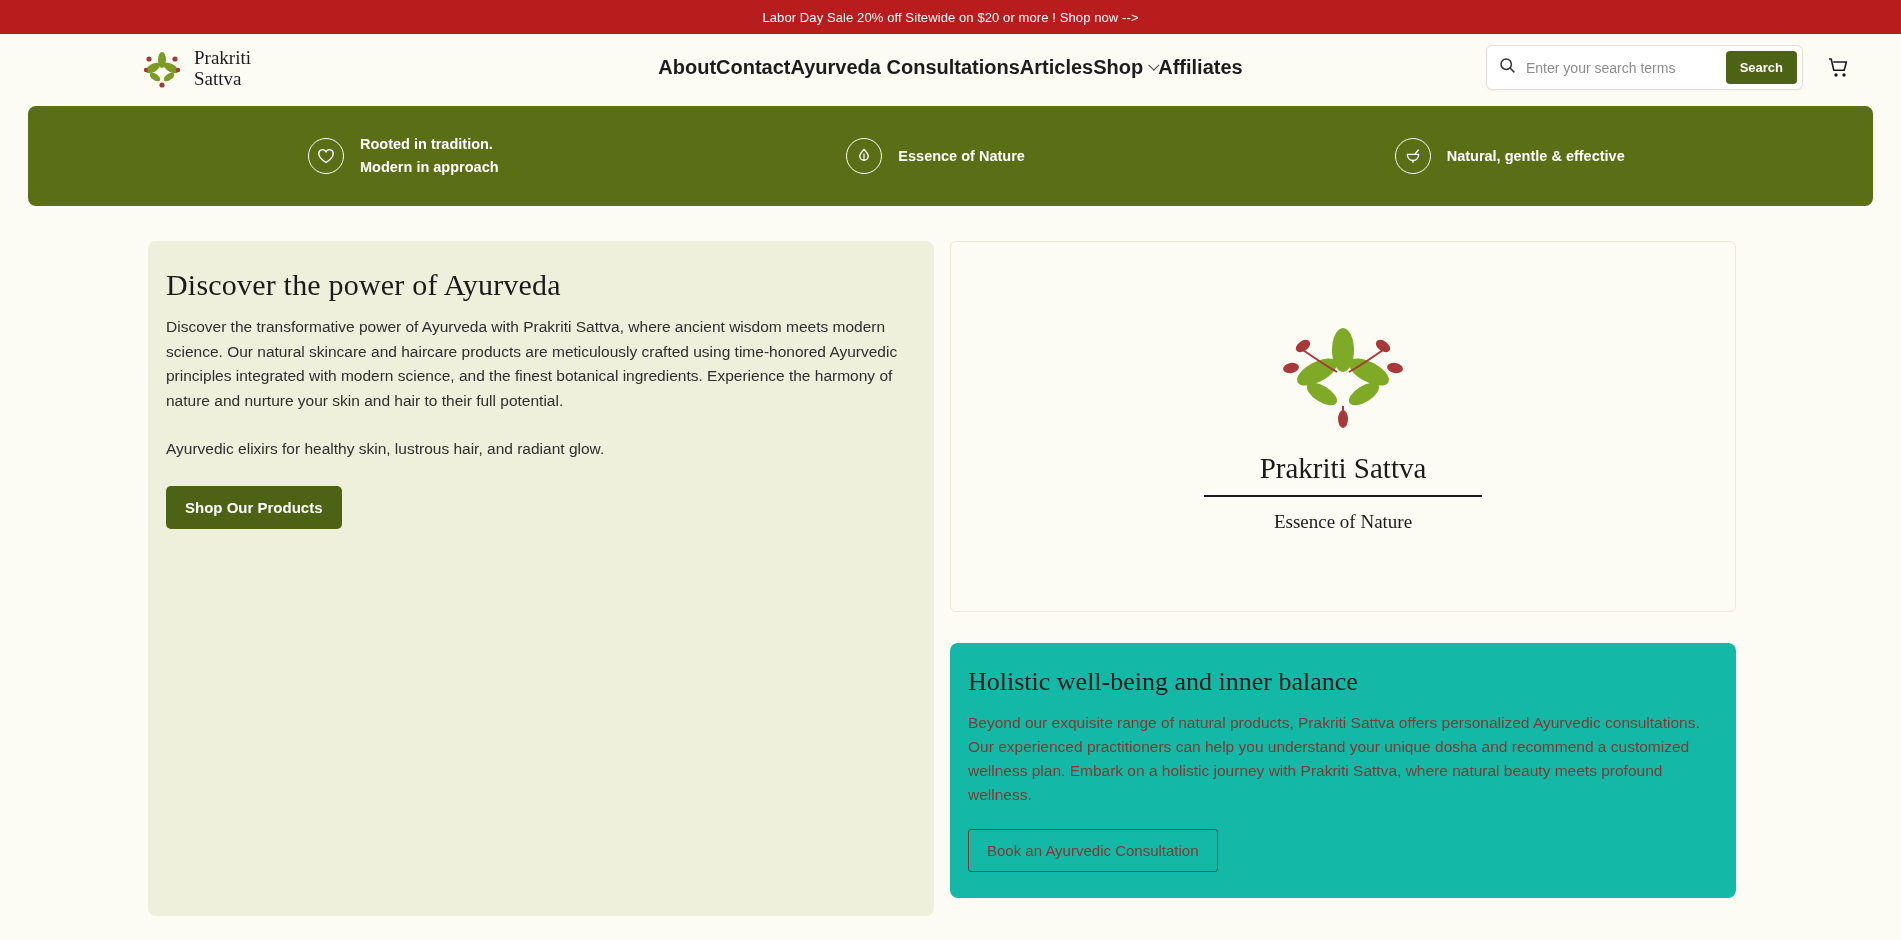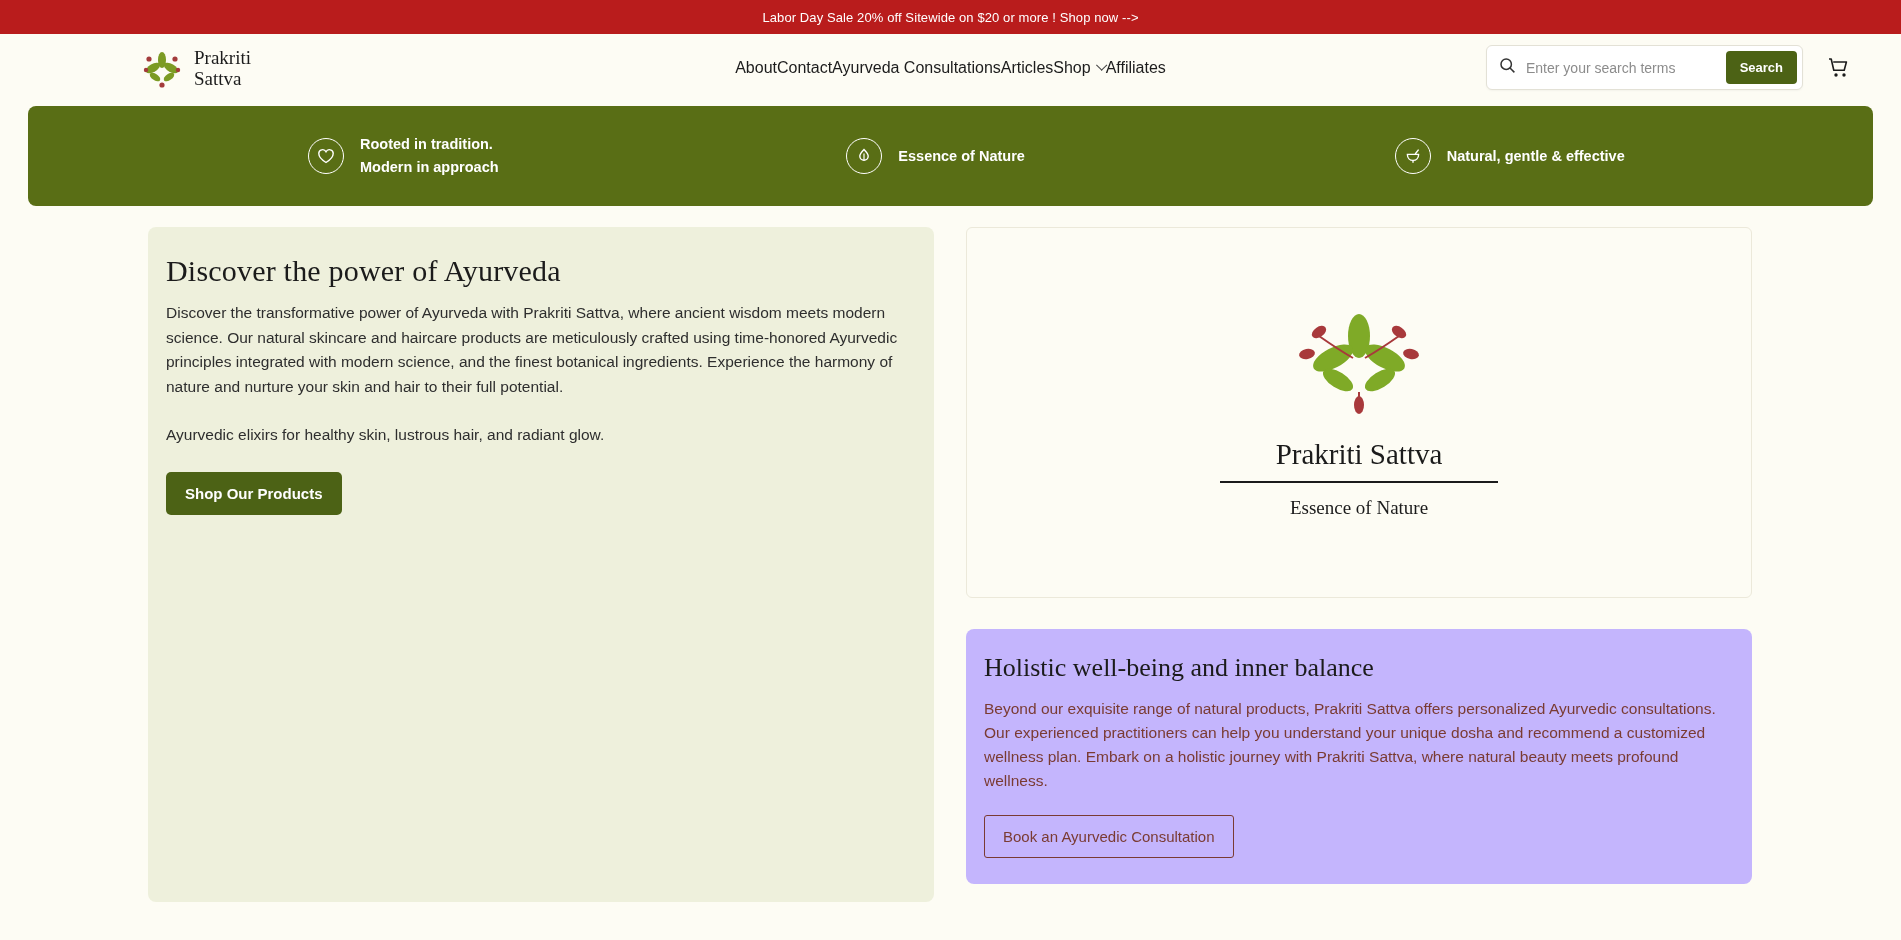--- a/index.html
+++ b/index.html
@@ -41,22 +41,23 @@
     color: #1c1c1c;
     font-weight: 400;
   }
 
   .nav {
     position: absolute;
     left: 50%;
     transform: translateX(-50%);
     display: flex;
     align-items: center;
-    font-size: 16px;
+    font-size: 20px;
     color: #1c1c1c;
+    font-weight: bold;
   }
   .nav .nav-item { cursor: pointer; white-space: nowrap; }
   .nav .nav-item.has-caret { display: flex; align-items: center; gap: 7px; }
   .caret {
     display: inline-block;
     width: 8px; height: 8px;
     border-right: 1.4px solid #444;
     border-bottom: 1.4px solid #444;
     transform: rotate(45deg) translate(-2px,-2px);
   }
@@ -134,22 +135,22 @@
     border: 1.6px solid #fff;
     border-radius: 50%;
     display: flex; align-items: center; justify-content: center;
     flex: 0 0 auto;
   }
   .band-label { max-width: 180px; line-height: 23px; }
 
   
   .main {
     display: flex;
-    gap: 32px;
-    padding: 21px 28px 0 148px;
+    gap: 16px;
+    padding: 35px 28px 0 148px;
   }
   .left-card {
     width: 786px;
     background: #eef0dc;
     border-radius: 8px;
     padding: 27px 26px 30px 18px;
     min-height: 675px;
   }
   .left-card h1 {
     margin: 0 0 13px 0;
@@ -205,21 +206,21 @@
     background: #1b1b1b;
     margin: 10px 0 14px 0;
   }
   .logo-sub {
     font-family: "Liberation Serif", serif;
     font-size: 19px;
     color: #1b1b1b;
   }
 
   .holistic {
-    background: #c4b5fd;
+    background: #14b8a6;
     border-radius: 8px;
     padding: 24px 26px 26px 18px;
   }
   .holistic h2 {
     margin: 0 0 14px 0;
     font-family: "Liberation Serif", serif;
     font-weight: 400;
     font-size: 26px;
     color: #1b1b1b;
   }

